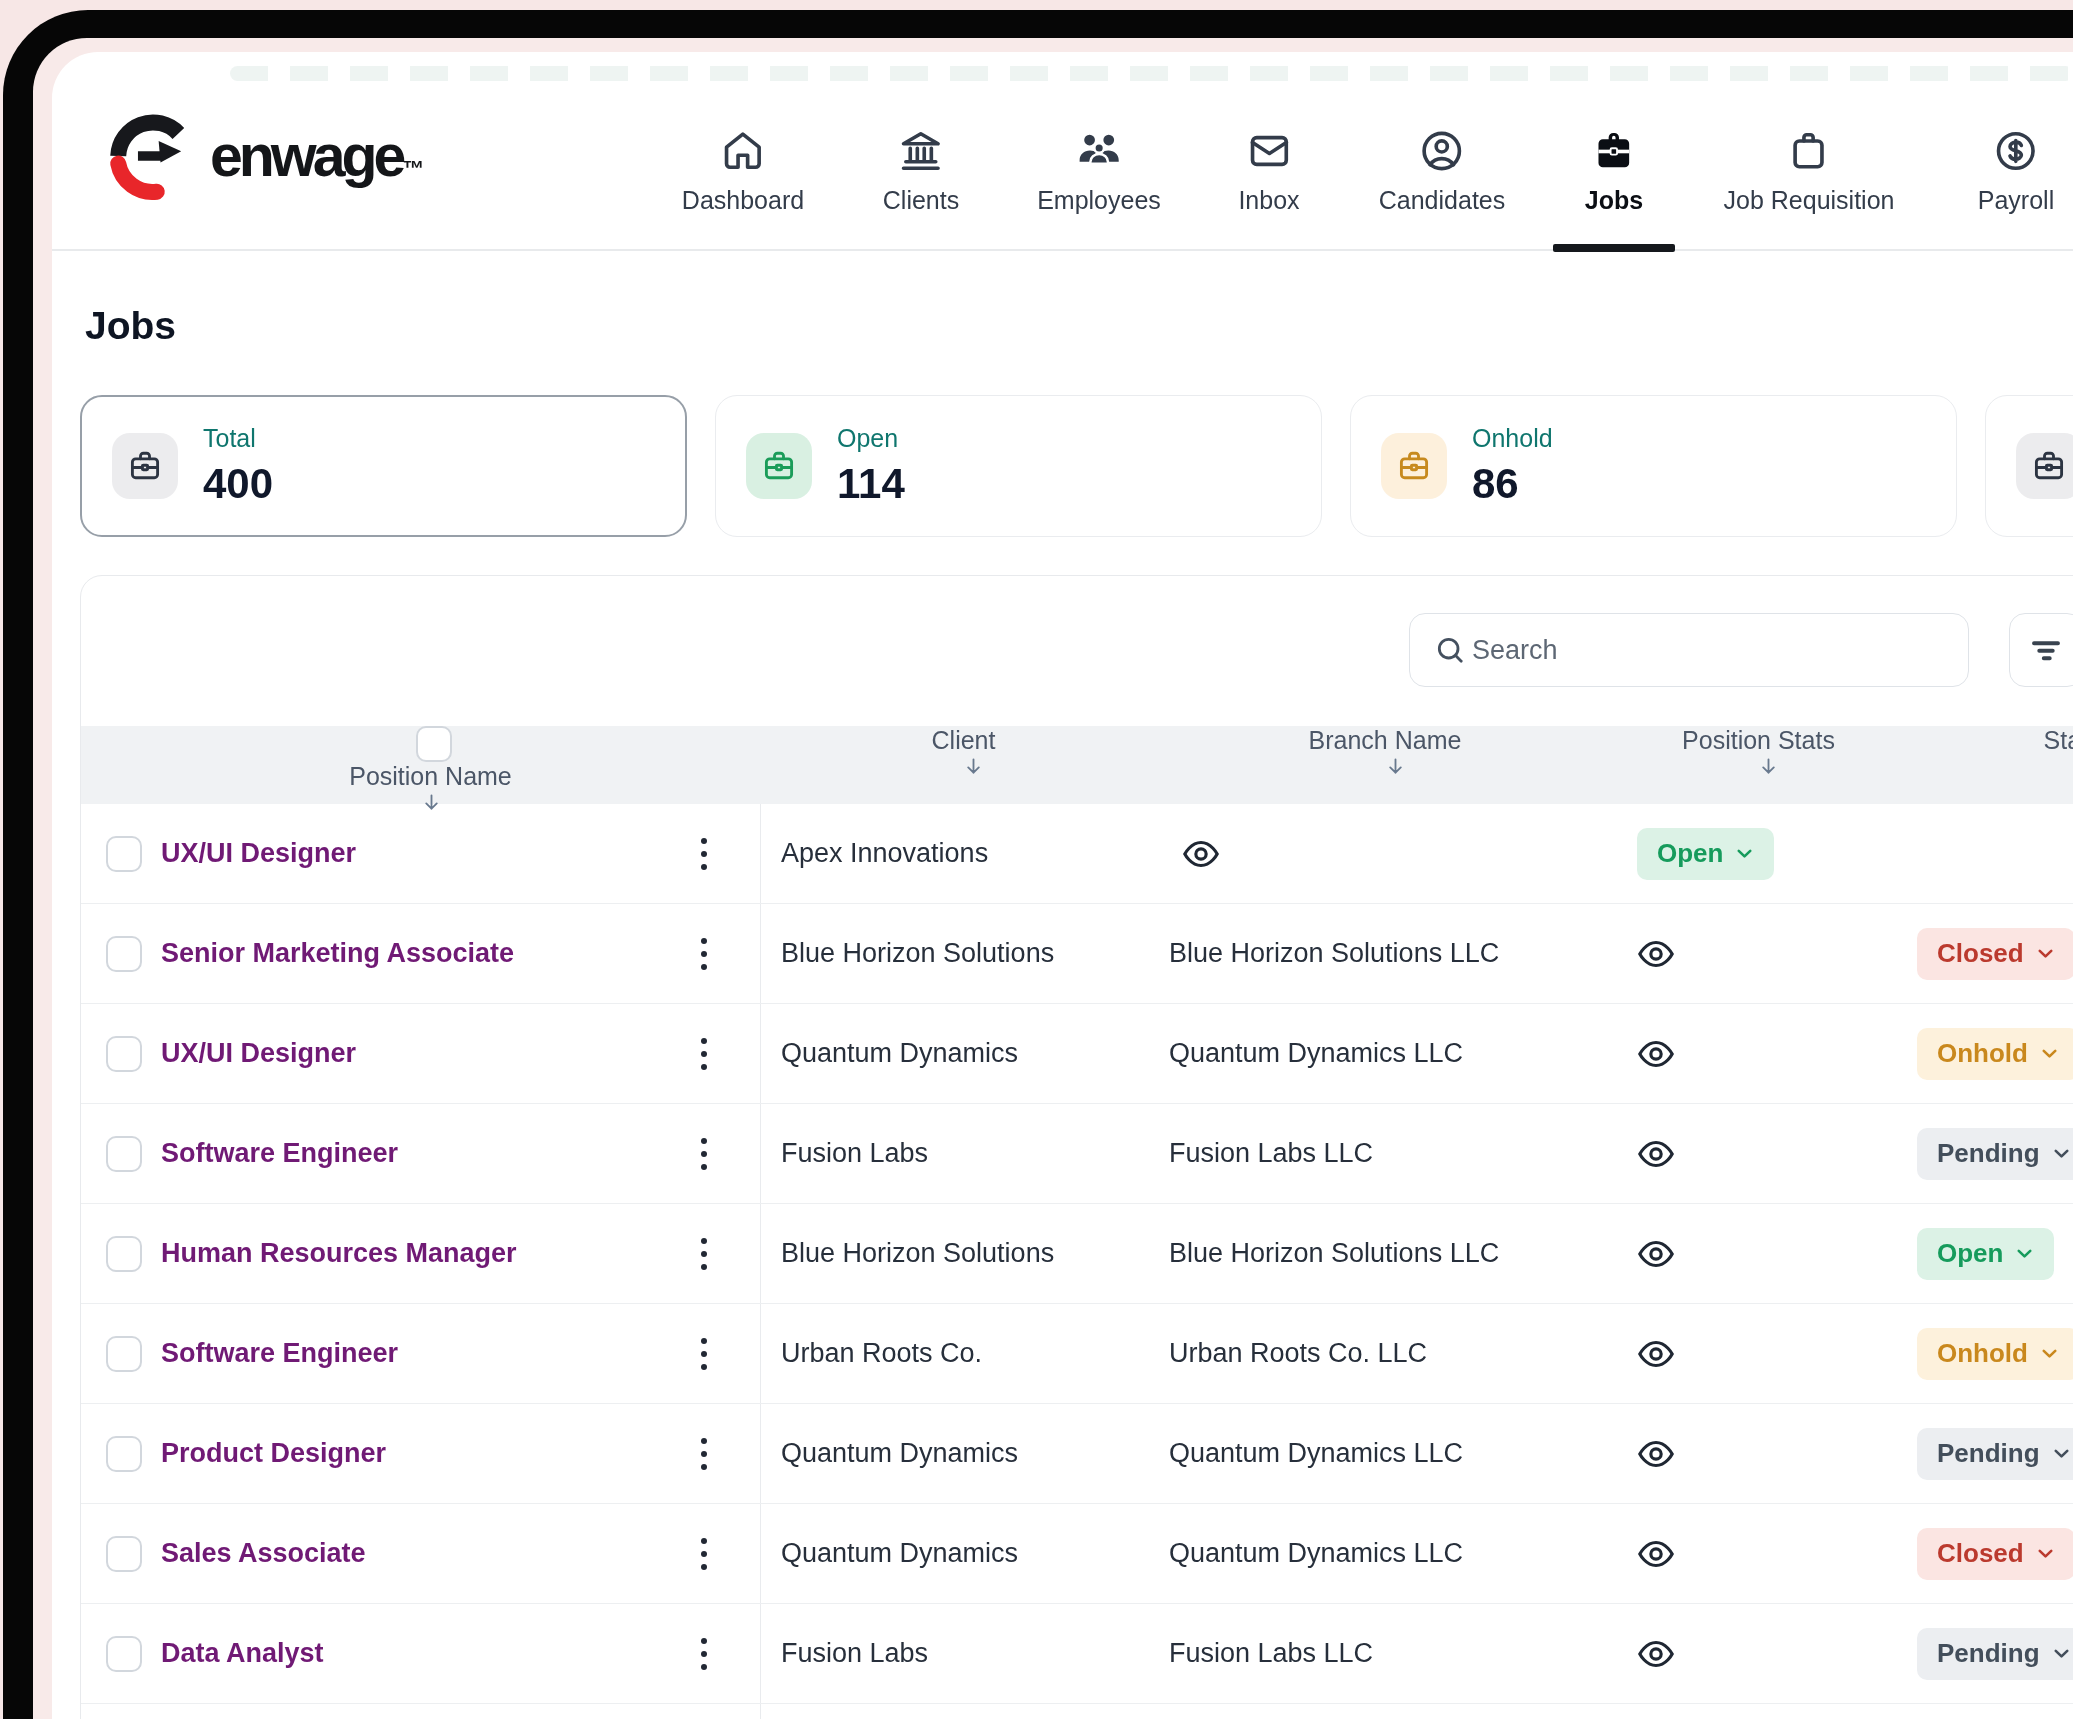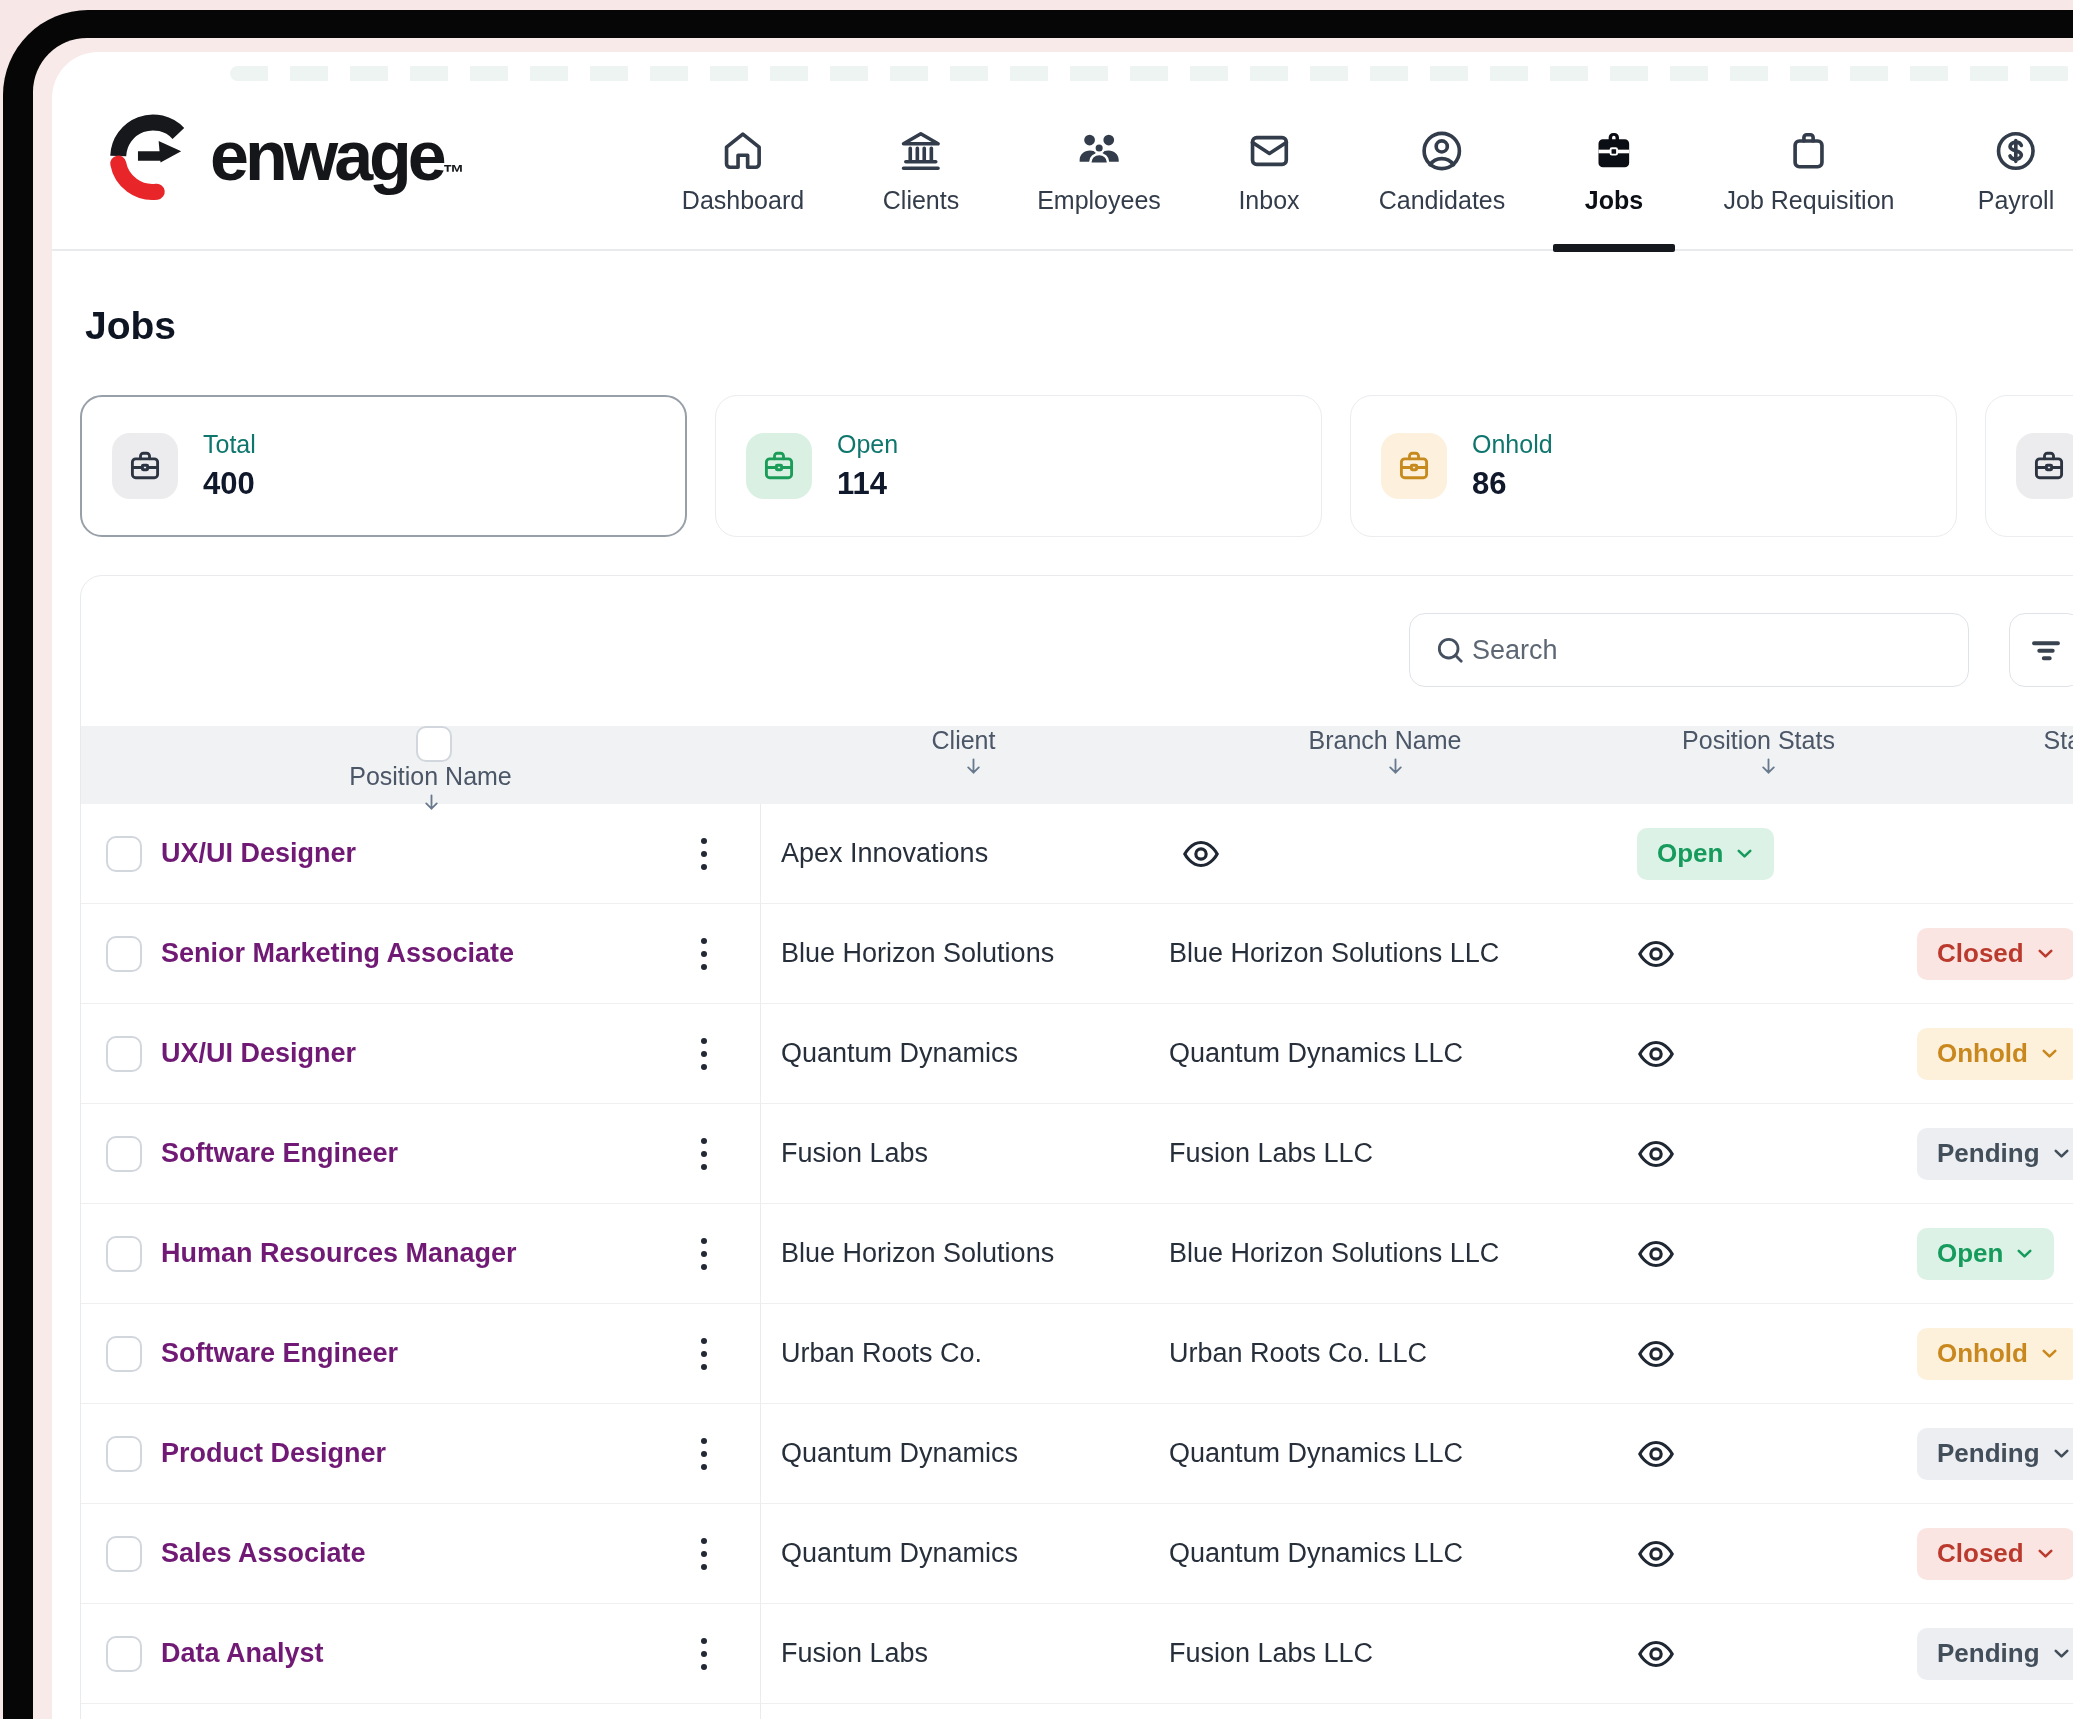--- a/index.html
+++ b/index.html
@@ -9,41 +9,41 @@
   .frame-black{position:absolute;left:3px;top:10px;right:0;bottom:0;
         background:#060606;border-top-left-radius:85px;}
   .frame-pink{position:absolute;left:33px;top:38px;right:0;bottom:0;
         background:#f8eae9;border-top-left-radius:54px;}
   .card{position:absolute;left:52px;top:52px;right:0;bottom:0;background:#ffffff;
         border-top-left-radius:46px;overflow:hidden;}
   .dash-texture{position:absolute;left:178px;right:0;top:14px;height:15px;border-radius:8px;
         background:repeating-linear-gradient(90deg,#eef4f2 0 38px,transparent 38px 60px);}
   
   .logo{position:absolute;left:54px;top:56px;display:flex;align-items:flex-start;gap:10px;}
-  .logo-text{font-size:70px;font-weight:800;letter-spacing:-4px;color:#141619;line-height:96px;}
+  .logo-text{font-size:59px;font-weight:800;letter-spacing:-4px;color:#141619;line-height:96px;}
   .logo-tm{font-size:22px;font-weight:700;color:#141619;margin-top:10px;}
   .nav-item{position:absolute;top:76px;transform:translateX(-50%);
         display:flex;flex-direction:column;align-items:center;gap:12px;
         color:#333c4a;font-size:25px;cursor:pointer;white-space:nowrap;}
   .nav-item svg{width:46px;height:46px;}
   .nav-item.active{color:#0b0e14;font-weight:700;}
   .nav-divider{position:absolute;left:0;right:0;top:197px;height:2px;background:#e8eaec;}
   .nav-underline{position:absolute;left:1501px;top:192px;width:122px;height:8px;background:#15181d;border-radius:2px;}
   
   .page-title{position:absolute;left:33px;top:252px;font-size:39px;font-weight:700;color:#0e1523;}
   
   .stat-card{position:absolute;top:343px;width:607px;height:142px;background:#fff;
         border:1.5px solid #eaecef;border-radius:22px;display:flex;align-items:center;
         padding-left:30px;box-sizing:border-box;cursor:pointer;}
   .stat-card.selected{border:2px solid #979fa8;}
   .stat-iconbox{width:66px;height:66px;border-radius:18px;display:flex;align-items:center;justify-content:center;flex:none;}
   .stat-iconbox svg{width:36px;height:36px;}
   .stat-text{margin-left:25px;display:flex;flex-direction:column;}
   .stat-label{font-size:25px;color:#0f766e;}
-  .stat-value{font-size:31px;font-weight:700;color:#10182b;margin-top:7px;}
+  .stat-value{font-size:42px;font-weight:700;color:#10182b;margin-top:7px;}
   
   .table-wrap{position:absolute;left:28px;top:523px;width:2215px;height:1280px;
         background:#fff;border:1.5px solid #e8eaed;border-radius:22px;}
   .search-box{position:absolute;left:1328px;top:37px;width:560px;height:74px;box-sizing:border-box;
         border:1.5px solid #dfe3e8;border-radius:16px;display:flex;align-items:center;padding:0 24px;gap:4px;}
   .search-box svg{width:32px;height:32px;flex:none;color:#44505f;}
   .search-box input{border:none;outline:none;font-size:27px;color:#303a48;width:100%;
         font-family:"Liberation Sans",sans-serif;background:transparent;}
   .search-box input::placeholder{color:#5d6774;}
   .filter-btn{position:absolute;left:1928px;top:37px;width:74px;height:74px;box-sizing:border-box;

